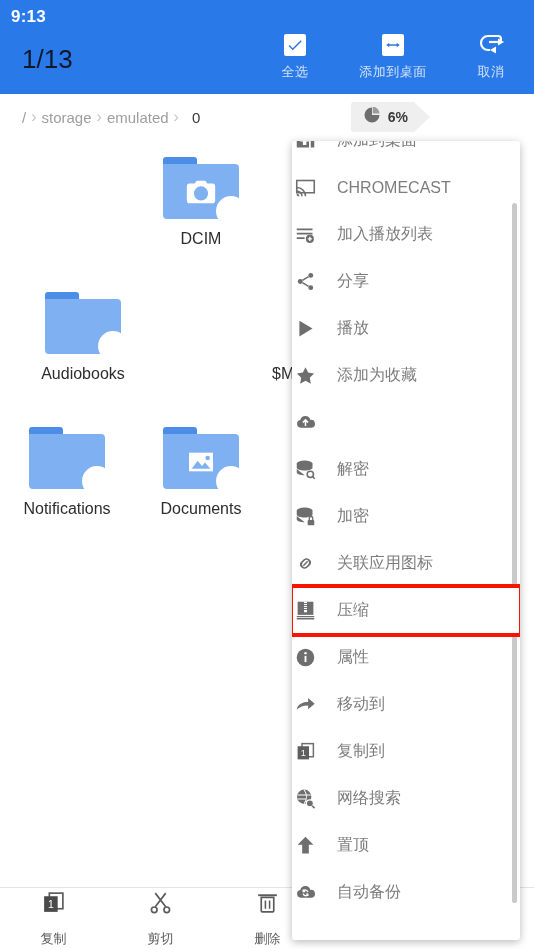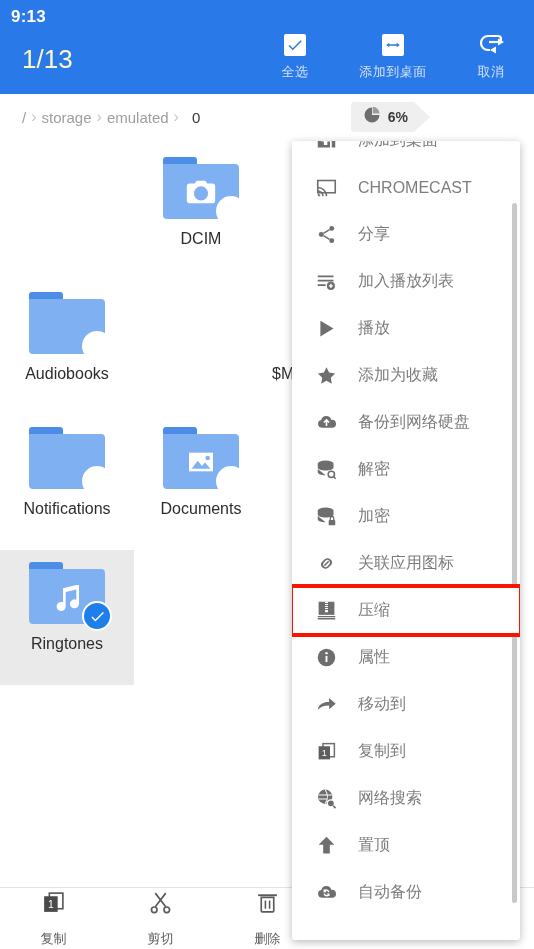--- a/index.html
+++ b/index.html
@@ -15,21 +15,21 @@
   .appbar {
     position: absolute; left: 0; top: 0; width: 534px; height: 94px;
     background: #2979E8;
   }
   .status-time {
     position: absolute; left: 11px; top: 7px;
     color: #fff; font-size: 17px; font-weight: bold; letter-spacing: .2px;
   }
   .sel-count {
     position: absolute; left: 22px; top: 44px;
-    color: #fef9c3; font-size: 26px; font-weight: 400;
+    color: #0f172a; font-size: 26px; font-weight: 400;
   }
   .action-group {
     position: absolute; top: 32px; right: 8px;
     display: flex; align-items: flex-end; gap: 28px;
   }
   .action {
     width: 70px; display: flex; flex-direction: column;
     align-items: center; cursor: pointer;
   }
   .action .glyph { height: 26px; display: flex; align-items: center; justify-content: center; }
@@ -141,21 +141,21 @@
   .menu {
     position: absolute; left: 292px; top: 141px;
     width: 228px; height: 799px;
     background: #fff; border-radius: 3px;
     box-shadow: 0 2px 9px rgba(0,0,0,.28);
     overflow: hidden;
   }
   .menu-scroll { position: relative; width: 228px; }
   .menu-item {
     height: 47px; display: flex; align-items: center;
-    padding-left: 24px; cursor: pointer;
+    padding-left: 3px; cursor: pointer;
   }
   .menu-item .mi-icon {
     width: 30px; height: 26px; display: flex; align-items: center; justify-content: flex-start;
     flex: none;
   }
   .menu-item .mi-label {
     margin-left: 12px; font-size: 16px; color: #7D7D7D; white-space: nowrap;
   }
   .menu-item.first { margin-top: -24px; }
   .menu-item.highlighted {
@@ -250,21 +250,21 @@
               <circle cx="12" cy="13" r="3.4" fill="#7FB1F2"></circle>
             </svg>
         </div>
         <div class="badge-dot"></div>
       </div>
       <div class="name">DCIM</div>
     </div>
 
     <div class="ghost-name">$M</div>
 
-    <div class="cell" style="left:0px;  top:140px;">
+    <div class="cell" style="left:16px;  top:140px;">
       <div class="folder">
         <div class="tab"></div>
           <div class="body"></div>
         <div class="badge-dot"></div>
       </div>
       <div class="name">Audiobooks</div>
     </div>
 
 
     <div class="cell" style="left:0px;  top:275px;">
@@ -285,37 +285,20 @@
               <path d="M3 5h18v14H3z" fill="#fff"></path>
               <circle cx="17" cy="9" r="1.7" fill="#7FB1F2"></circle>
               <path d="M5 17l4.5-6 3.2 4 2.3-2.6L19 17z" fill="#7FB1F2"></path>
             </svg>
         </div>
         <div class="badge-dot"></div>
       </div>
       <div class="name">Documents</div>
     </div>
 
-    <div class="cell selected" style="left:0px; top:410px;">
-      <div class="folder">
-        <div class="tab"></div>
-          <div class="body"></div>
-        <div class="emblem">
-          <svg width="32" height="32" viewBox="0 0 24 24">
-              <path d="M19 3 9 5.4V16a3.4 3.4 0 1 0 2 3.1V8.3l8-1.9V14a3.4 3.4 0 1 0 2 3.1V3z" fill="#fff"></path>
-            </svg>
-        </div>
-        <div class="badge-check">
-          <svg width="17" height="17" viewBox="0 0 24 24">
-              <path d="M9 16.2 4.8 12l-1.4 1.4L9 19 21 7l-1.4-1.4z" fill="#fff"></path>
-            </svg>
-        </div>
-      </div>
-      <div class="name">Ringtones</div>
-    </div>
   </div>
 
   <div class="bottombar">
     <div class="bottom-item">
       <div class="glyph">
         <svg width="25" height="25" viewBox="0 0 24 24">
           <rect x="8" y="3" width="13" height="15" fill="none" stroke="#5B5B5B" stroke-width="1.6"></rect>
           <rect x="3" y="6" width="13" height="15" fill="#4A4A4A"></rect>
           <text x="9.5" y="17" font-size="10" fill="#fff" font-family="Liberation Sans, sans-serif" text-anchor="middle">1</text>
         </svg>
@@ -368,43 +351,43 @@
             <path d="M2 16a6 6 0 0 1 6 6" fill="none" stroke="#6E6E6E" stroke-width="1.8"></path>
             <path d="M2 12a10 10 0 0 1 10 10" fill="none" stroke="#6E6E6E" stroke-width="1.8"></path>
           </svg>
         </span>
         <span class="mi-label">CHROMECAST</span>
       </div>
 
       <div class="menu-item">
         <span class="mi-icon">
           <svg width="21" height="21" viewBox="0 0 24 24">
+              <path d="M2 6h18M2 11h18M2 16h9" stroke="#6E6E6E" stroke-width="2"></path>
+              <circle cx="17" cy="17" r="4.6" fill="#6E6E6E"></circle>
+              <path d="M17 14.7v4.6M14.7 17h4.6" stroke="#fff" stroke-width="1.5"></path>
+            </svg>
+        </span>
+        <span class="mi-label">加入播放列表</span>
+      </div>
+
+      <div class="menu-item">
+        <span class="mi-icon">
+          <svg width="21" height="21" viewBox="0 0 24 24">
               <circle cx="18" cy="5" r="2.8" fill="#6E6E6E"></circle>
               <circle cx="18" cy="19" r="2.8" fill="#6E6E6E"></circle>
               <circle cx="6" cy="12" r="2.8" fill="#6E6E6E"></circle>
               <path d="M8.5 10.7 15.5 6.4M8.5 13.3l7 4.3" stroke="#6E6E6E" stroke-width="1.7"></path>
             </svg>
         </span>
         <span class="mi-label">分享</span>
       </div>
 
       <div class="menu-item">
         <span class="mi-icon">
           <svg width="21" height="21" viewBox="0 0 24 24">
-              <path d="M2 6h18M2 11h18M2 16h9" stroke="#6E6E6E" stroke-width="2"></path>
-              <circle cx="17" cy="17" r="4.6" fill="#6E6E6E"></circle>
-              <path d="M17 14.7v4.6M14.7 17h4.6" stroke="#fff" stroke-width="1.5"></path>
-            </svg>
-        </span>
-        <span class="mi-label">加入播放列表</span>
-      </div>
-
-      <div class="menu-item">
-        <span class="mi-icon">
-          <svg width="21" height="21" viewBox="0 0 24 24">
               <path d="M5 3l15 9-15 9z" fill="#6E6E6E"></path>
             </svg>
         </span>
         <span class="mi-label">播放</span>
       </div>
 
       <div class="menu-item">
         <span class="mi-icon">
           <svg width="21" height="21" viewBox="0 0 24 24">
               <path d="M12 2.5l3 6.2 6.8 1-4.9 4.8 1.2 6.8-6.1-3.2-6.1 3.2 1.2-6.8L2.2 9.7l6.8-1z" fill="#6E6E6E"></path>
@@ -413,21 +396,20 @@
         <span class="mi-label">添加为收藏</span>
       </div>
 
       <div class="menu-item">
         <span class="mi-icon">
           <svg width="21" height="21" viewBox="0 0 24 24">
               <path d="M19 18H6.5A4.5 4.5 0 0 1 6 9.1 6 6 0 0 1 17.6 9 4.5 4.5 0 0 1 19 18z" fill="#6E6E6E"></path>
               <path d="M12 16V9M9 12l3-3 3 3" stroke="#fff" stroke-width="1.8" fill="none"></path>
             </svg>
         </span>
-        <span class="mi-label">备份到网络硬盘</span>
       </div>
 
       <div class="menu-item">
         <span class="mi-icon">
           <svg width="21" height="21" viewBox="0 0 24 24">
             <ellipse cx="11" cy="5" rx="9" ry="3.2" fill="#6E6E6E"></ellipse>
             <path d="M2 5v5c0 1.8 4 3.2 9 3.2s9-1.4 9-3.2V5" fill="#6E6E6E"></path>
             <path d="M2 11.5v4c0 1.8 4 3.2 9 3.2" fill="#6E6E6E"></path>
             <circle cx="17.5" cy="17.5" r="3.6" fill="none" stroke="#6E6E6E" stroke-width="1.8"></circle>
             <path d="M20 20l2.5 2.5" stroke="#6E6E6E" stroke-width="1.8"></path>

